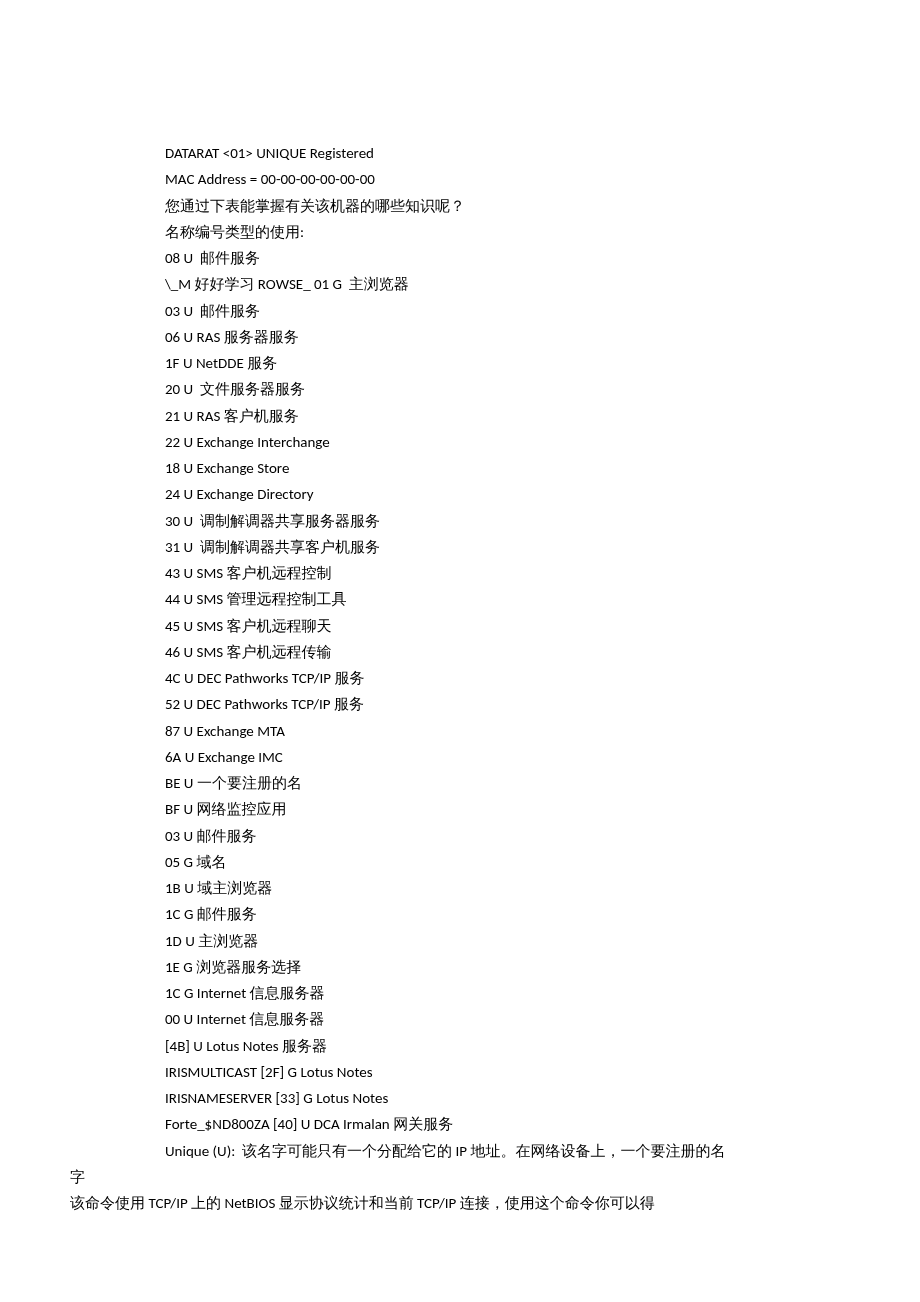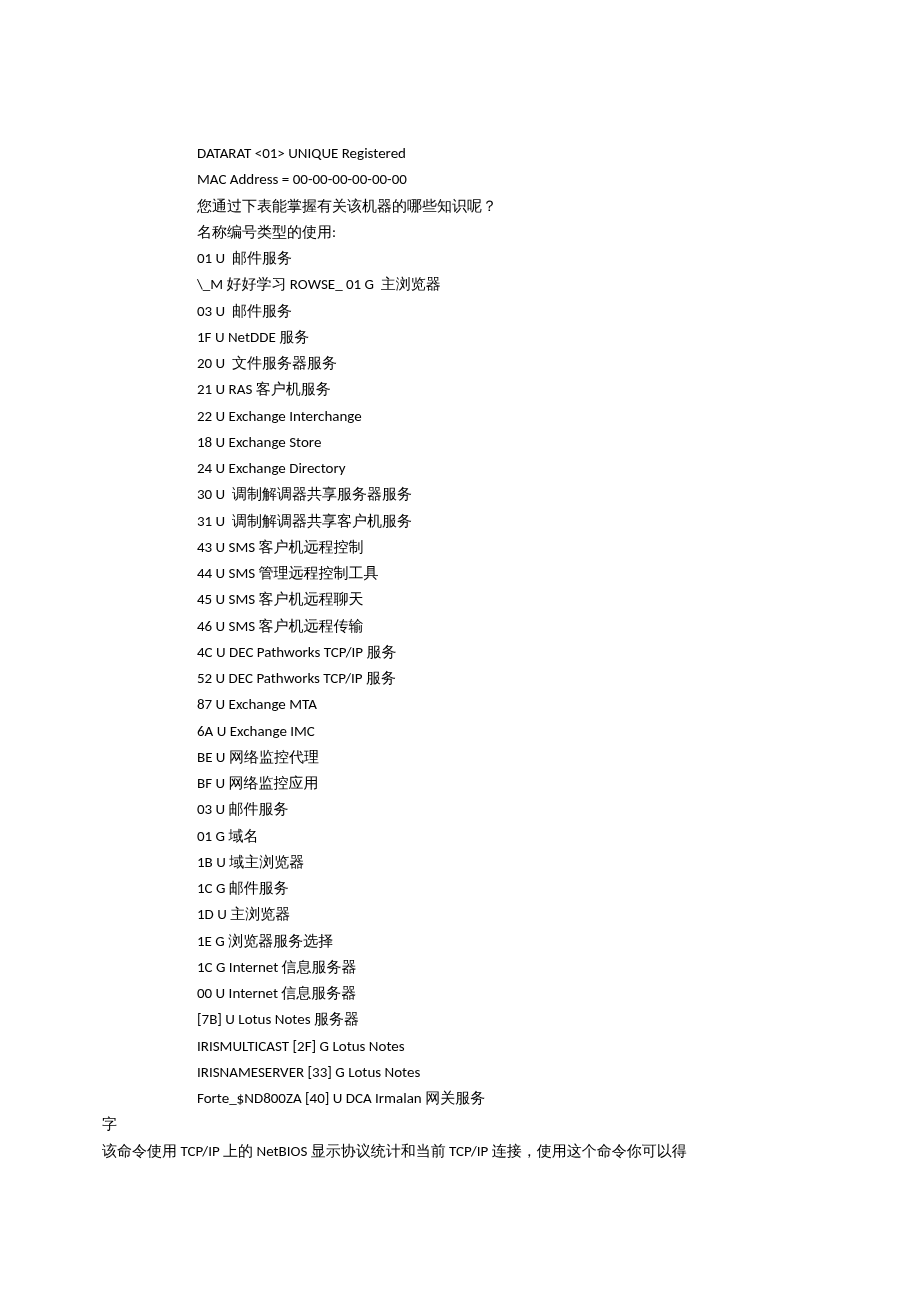--- a/index.html
+++ b/index.html
@@ -6,70 +6,72 @@
     margin: 0;
     padding: 0;
     background: #ffffff;
     font-family: "Calibri", "Microsoft YaHei", "SimSun", sans-serif;
     font-size: 15px;
     line-height: 1.75;
     color: #000000;
     width: 920px;
   }
   .page {
-    padding: 140px 90px 60px 102px;
+    padding: 140px 90px 60px 70px;
   }
   .indented {
     padding-left: 95px;
   }
   .line {
     white-space: pre-wrap;
   }
   .flush {
     padding-left: 0;
   }
 </style>
 </head>
 <body>
 
 <div class="page">
   <div id="content">
       <div class="line indented">DATARAT &lt;01&gt; UNIQUE Registered</div>
       <div class="line indented">MAC Address = 00-00-00-00-00-00</div>
       <div class="line indented">您通过下表能掌握有关该机器的哪些知识呢？</div>
       <div class="line indented">名称编号类型的使用:</div>
-      <div class="line indented">01 U  邮件服务</div>
+      <div class="line indented">08 U  邮件服务</div>
       <div class="line indented">\_M 好好学习 ROWSE_ 01 G  主浏览器</div>
       <div class="line indented">03 U  邮件服务</div>
+      <div class="line indented">06 U RAS 服务器服务</div>
       <div class="line indented">1F U NetDDE 服务</div>
       <div class="line indented">20 U  文件服务器服务</div>
       <div class="line indented">21 U RAS 客户机服务</div>
       <div class="line indented">22 U Exchange Interchange</div>
       <div class="line indented">18 U Exchange Store</div>
       <div class="line indented">24 U Exchange Directory</div>
       <div class="line indented">30 U  调制解调器共享服务器服务</div>
       <div class="line indented">31 U  调制解调器共享客户机服务</div>
       <div class="line indented">43 U SMS 客户机远程控制</div>
       <div class="line indented">44 U SMS 管理远程控制工具</div>
       <div class="line indented">45 U SMS 客户机远程聊天</div>
       <div class="line indented">46 U SMS 客户机远程传输</div>
       <div class="line indented">4C U DEC Pathworks TCP/IP 服务</div>
       <div class="line indented">52 U DEC Pathworks TCP/IP 服务</div>
       <div class="line indented">87 U Exchange MTA</div>
       <div class="line indented">6A U Exchange IMC</div>
-      <div class="line indented">BE U 网络监控代理</div>
+      <div class="line indented">BE U 一个要注册的名</div>
       <div class="line indented">BF U 网络监控应用</div>
       <div class="line indented">03 U 邮件服务</div>
-      <div class="line indented">01 G 域名</div>
+      <div class="line indented">05 G 域名</div>
       <div class="line indented">1B U 域主浏览器</div>
       <div class="line indented">1C G 邮件服务</div>
       <div class="line indented">1D U 主浏览器</div>
       <div class="line indented">1E G 浏览器服务选择</div>
       <div class="line indented">1C G Internet 信息服务器</div>
       <div class="line indented">00 U Internet 信息服务器</div>
-      <div class="line indented">[7B] U Lotus Notes 服务器</div>
+      <div class="line indented">[4B] U Lotus Notes 服务器</div>
       <div class="line indented">IRISMULTICAST [2F] G Lotus Notes</div>
       <div class="line indented">IRISNAMESERVER [33] G Lotus Notes</div>
       <div class="line indented">Forte_$ND800ZA [40] U DCA Irmalan 网关服务</div>
+      <div class="line indented">Unique (U):  该名字可能只有一个分配给它的 IP 地址。在网络设备上，一个要注册的名</div>
       <div class="line flush">字</div>
       <div class="line flush">该命令使用 TCP/IP 上的 NetBIOS 显示协议统计和当前 TCP/IP 连接，使用这个命令你可以得</div>
     </div>
 </div>
 
 </body></html>

